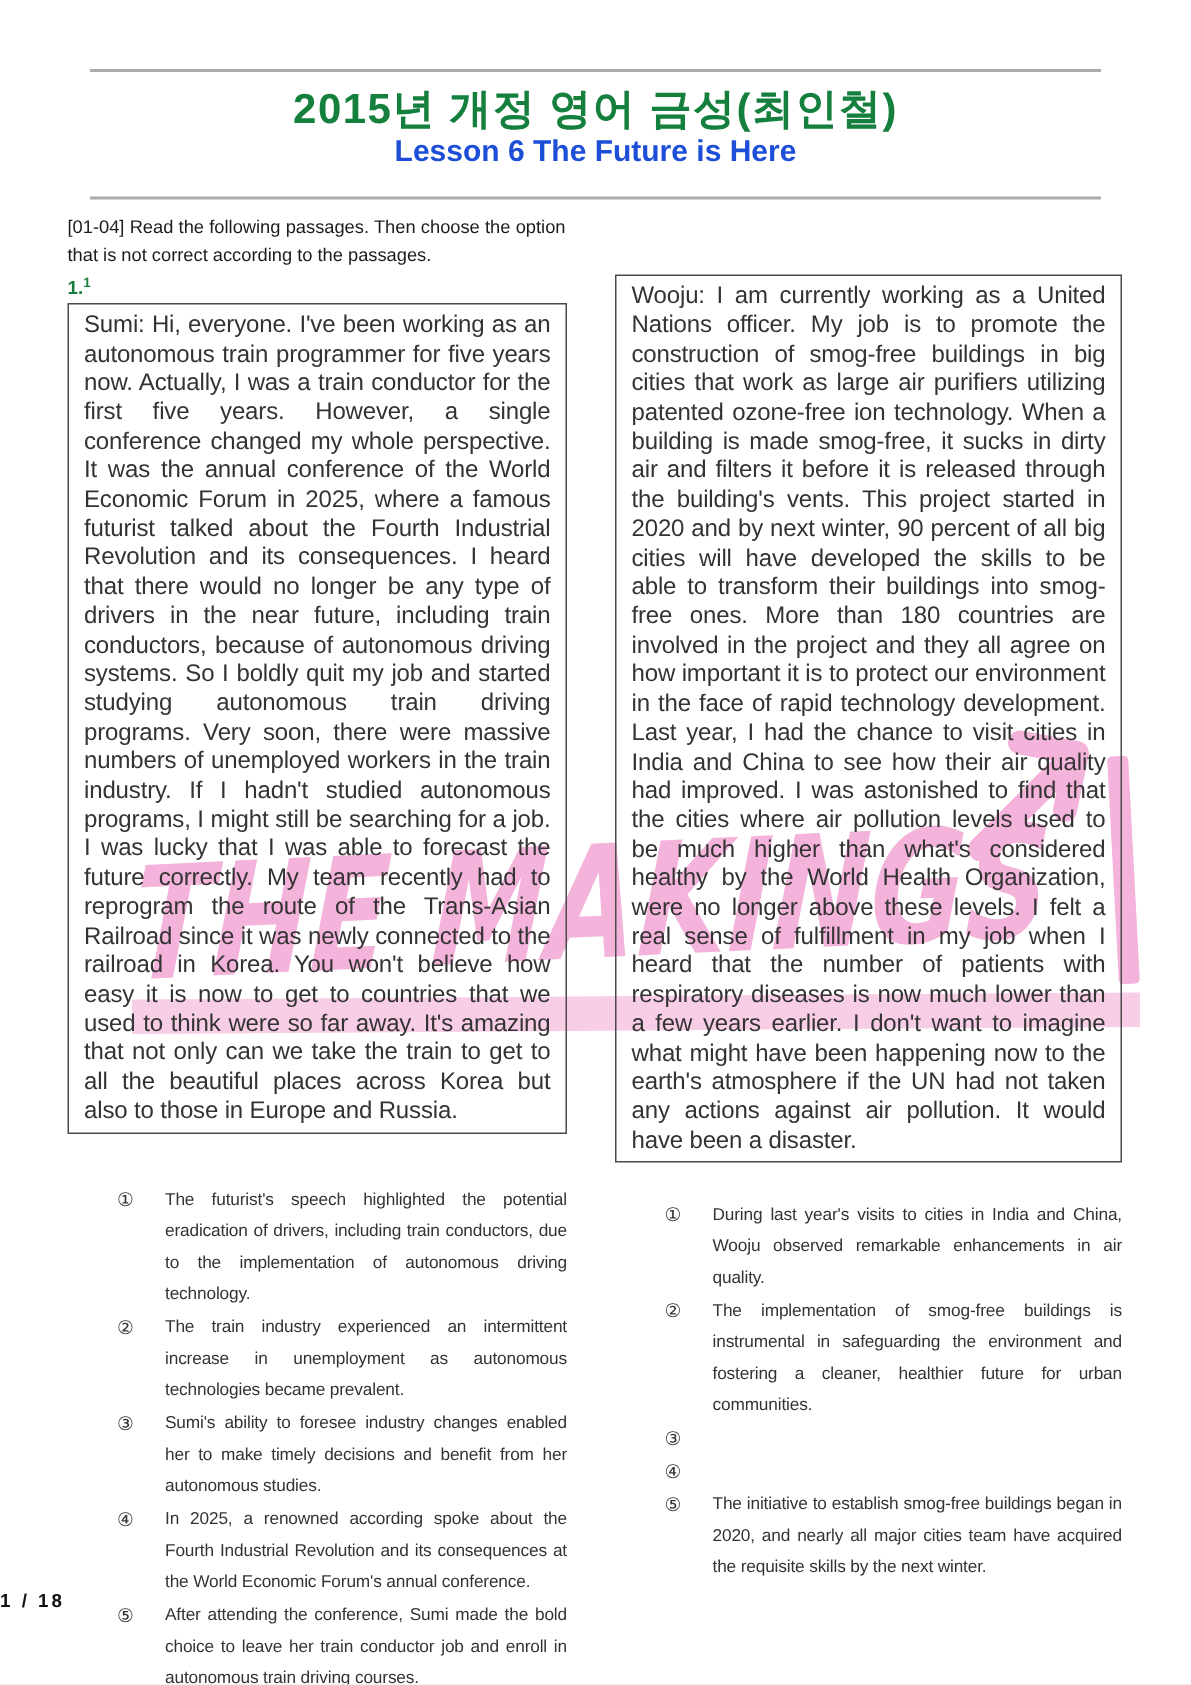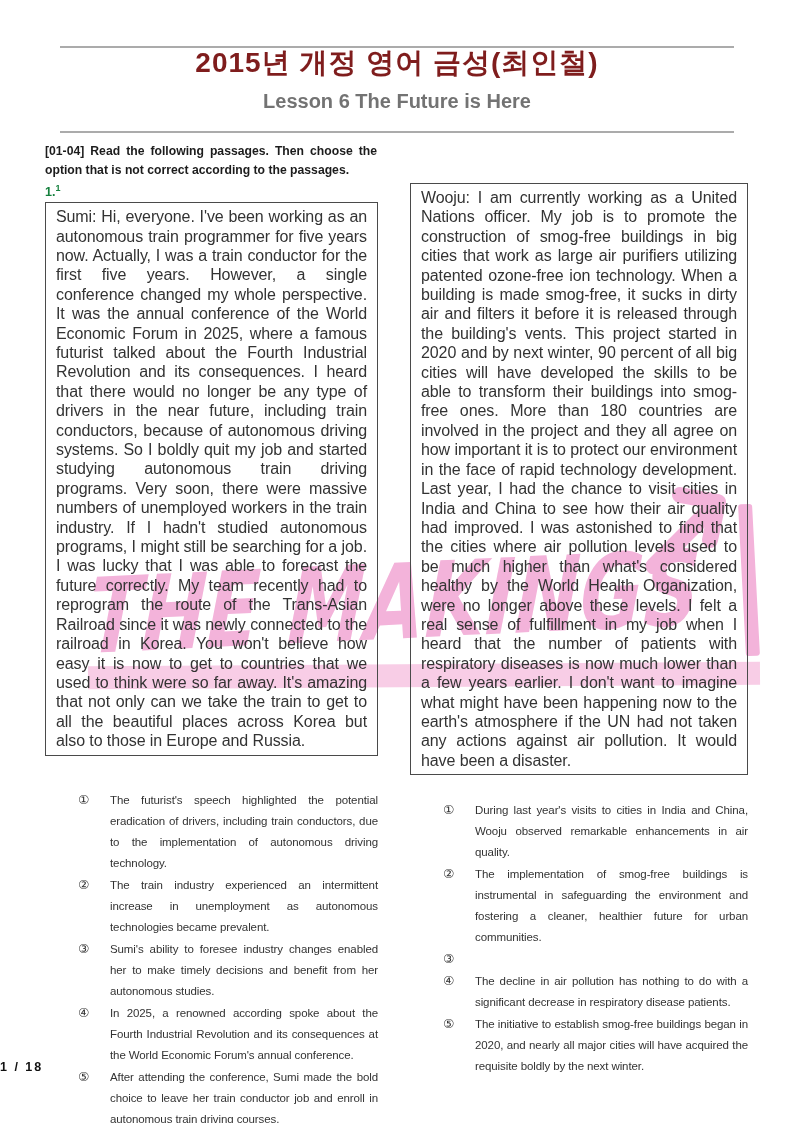--- a/index.html
+++ b/index.html
@@ -31,31 +31,31 @@
   .wm-bracket{
     position:absolute;left:742px;top:504px;width:14px;height:152px;
     transform:rotate(-3deg);border-radius:3px;
   }
   
   .content{position:relative;z-index:1;}
   .rule{position:absolute;left:60px;width:674px;height:2px;background:#ababab;}
   .rule-top{top:46px;}
   .rule-mid{top:131px;}
   .page-title{
-    position:absolute;top:44px;left:0;width:100%;
+    position:absolute;top:54px;left:0;width:100%;
     text-align:center;font-size:28px;font-weight:bold;letter-spacing:1px;
-    color:#7f1d1d;
+    color:#15803d;
   }
   .lesson-subtitle{
     position:absolute;top:90px;left:0;width:100%;
-    text-align:center;font-size:20px;font-weight:bold;color:#737373;
+    text-align:center;font-size:20px;font-weight:bold;color:#1d4ed8;
   }
   .instruction{
     position:absolute;left:45px;top:142px;width:332px;
-    font-size:12.2px;font-weight:bold;line-height:19px;
+    font-size:12.2px;font-weight:normal;line-height:19px;
     text-align:justify;color:#1c1c1c;
   }
   .col{position:absolute;top:183px;}
   .col-left{left:45px;width:333px;}
   .col-right{left:410px;width:338px;}
   .q-label{font-size:12.5px;font-weight:bold;margin:0 0 3px 0;color:#15803d;}
   .q-label sup{font-size:9px;}
   .passage-box{
     border:1.4px solid #4a4a4a;
     padding:4px 10px;
@@ -141,24 +141,23 @@
         </li>
         <li class="option">
           <span class="marker">②</span>
           <span>The implementation of smog-free buildings is instrumental in safeguarding the environment and fostering a cleaner, healthier future for urban communities.</span>
         </li>
         <li class="option">
           <span class="marker">③</span>
         </li>
         <li class="option">
           <span class="marker">④</span>
-          <span>The decline in air pollution has nothing to do with a significant decrease in respiratory disease patients.</span>
         </li>
         <li class="option">
           <span class="marker">⑤</span>
-          <span>The initiative to establish smog-free buildings began in 2020, and nearly all major cities will have acquired the requisite boldly by the next winter.</span>
+          <span>The initiative to establish smog-free buildings began in 2020, and nearly all major cities team have acquired the requisite skills by the next winter.</span>
         </li>
       </ol>
     </div>
 
     <div class="page-number">1 / 18</div>
   </div>
 </div>
 
 </body></html>

